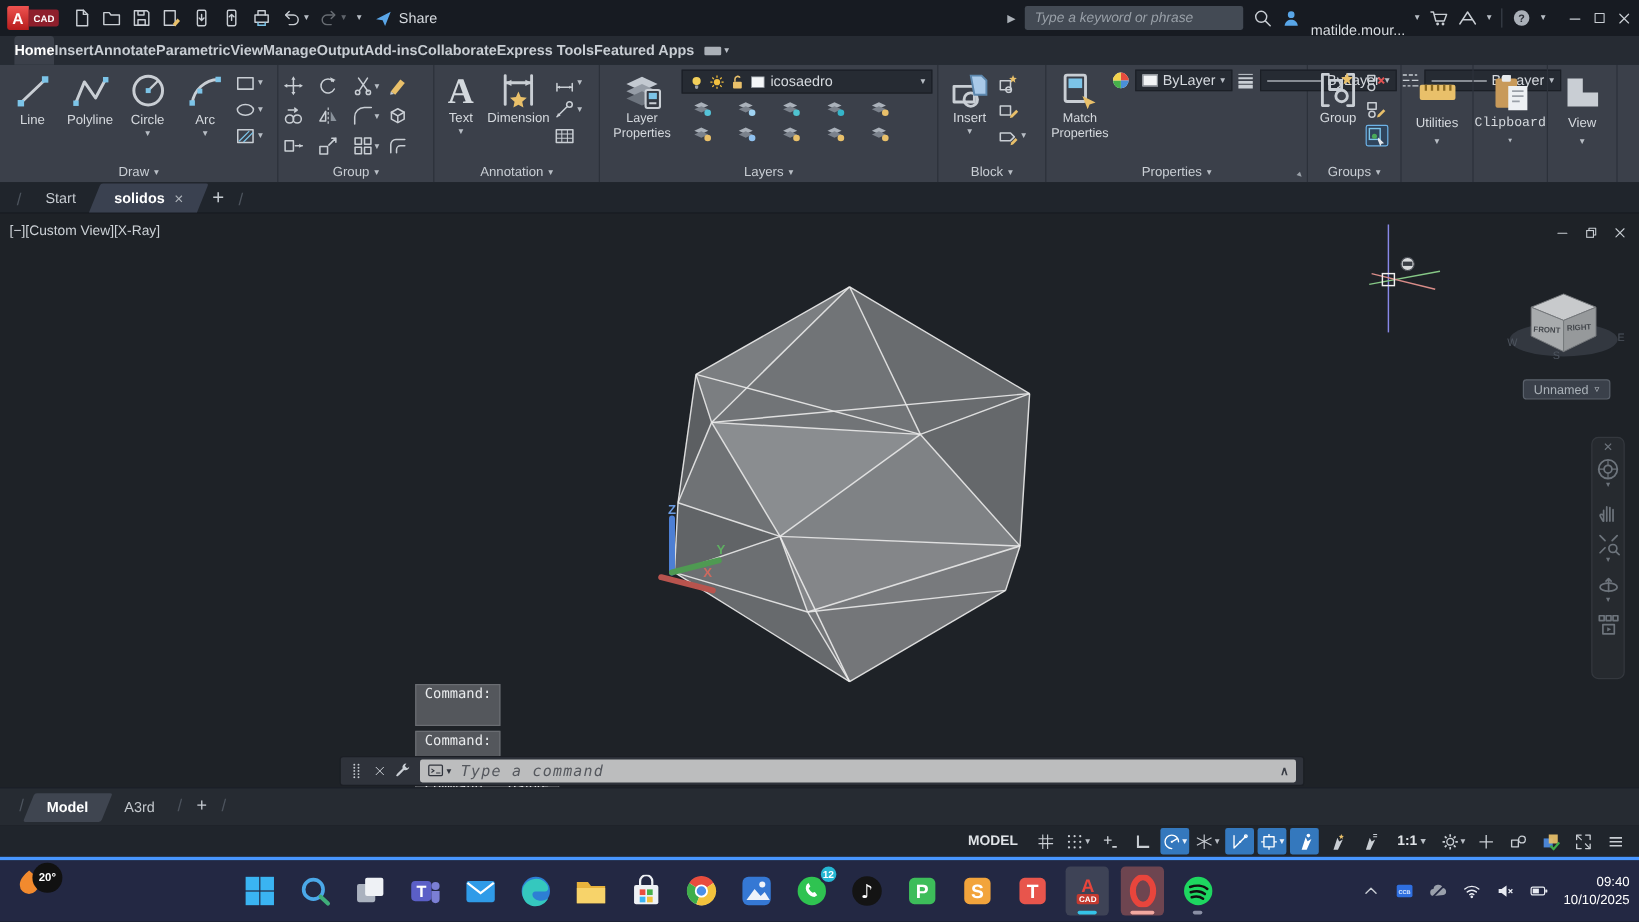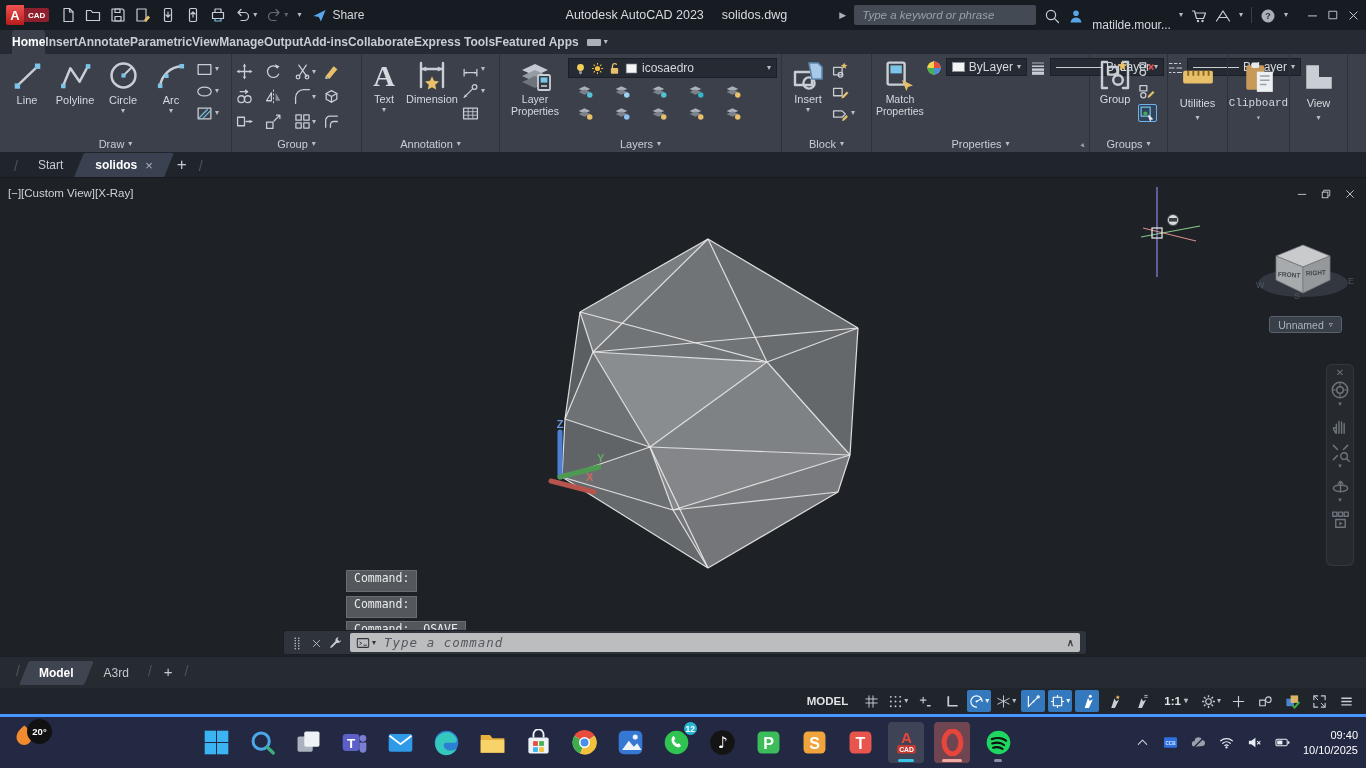--- a/index.html
+++ b/index.html
@@ -77,21 +77,21 @@
     gap:5px;color:#abb2b9;font-size:10.5px;cursor:pointer;}
   .navbar{position:absolute;left:1326px;top:364px;width:28px;height:202px;
     background:rgba(140,146,155,0.08);border:1px solid rgba(140,146,155,0.14);border-radius:6px;
     display:flex;flex-direction:column;align-items:center;padding:2px 0;color:#6d747c;}
   .navbar .nb{display:flex;align-items:center;justify-content:center;cursor:pointer;color:#6d747c;}
   .navbar .nb .ic{color:#6d747c;}
   .navbar .nbdd{font-size:7px;color:#6d747c;line-height:8px;cursor:pointer;}
   .nb-close{font-size:10px;color:#6d747c;margin-bottom:2px;cursor:pointer;}
   .cmd-history{position:absolute;left:346px;top:570px;display:flex;flex-direction:column;gap:3.5px;align-items:flex-start;}
   .chip{background:#54575c;border:1px solid #6a6d72;color:#e9ebed;font-family:"DejaVu Sans Mono",monospace;
-    font-size:11.5px;height:22px;line-height:15px;padding:0 7px;white-space:pre;}
+    font-size:11.5px;height:35px;line-height:15px;padding:0 7px;white-space:pre;}
   .dock{position:absolute;left:283px;top:630px;width:804px;height:25px;background:#2f333b;
     border:1px solid #1b1e24;border-radius:3px;display:flex;align-items:center;gap:7px;padding:0 6px;}
   .dock-inputwrap{flex:1;height:19px;background:#bcbdbe;border-radius:2px;display:flex;align-items:center;
     padding:0 6px;gap:6px;}
   .dock-input{flex:1;background:transparent;border:none;outline:none;font-size:12.5px;font-style:italic;
     color:#45484e;font-family:"DejaVu Sans Mono",monospace;letter-spacing:1px;}
   .dock-input::placeholder{color:#55585e;}
   .dock-caret{color:#3a3e46;font-size:10px;font-weight:bold;cursor:pointer;}
   .prompt-ic{color:#30343c;display:flex;align-items:center;gap:2px;cursor:pointer;}
   .prompt-ic .ic{color:#30343c;}
@@ -202,24 +202,20 @@
       </span>
       <span class="qat-btn">
         <span class="dd">▾</span>
       </span>
     </div>
   <div class="share-btn">
     <span><svg class="ic" style="width:15px;height:15px" viewBox="0 0 16 16">
           <path d="M1.5 8.5L14.5 2l-5 12.5-2.2-5z" fill="#5aa6e8"></path>
         </svg></span>
     <span>Share</span>
-  </div>
-  <div class="tb-center">
-    <span>Autodesk AutoCAD 2023</span>
-    <span class="doc">solidos.dwg</span>
   </div>
   <div class="tb-right">
     <span class="tb-caret">▶</span>
     <input class="tb-search" placeholder="Type a keyword or phrase" style="">
     <span><svg class="ic" style="width:16px;height:16px" viewBox="0 0 16 16">
           <circle cx="7" cy="7" r="4.6" stroke="currentColor" fill="none" stroke-width="1.2" stroke-linecap="round" stroke-linejoin="round"></circle>
           <path d="M10.4 10.4L14.5 14.5" stroke="currentColor" fill="none" stroke-width="1.2" stroke-linecap="round" stroke-linejoin="round"></path>
         </svg></span>
     <span><svg class="ic" style="width:16px;height:16px" viewBox="0 0 16 16">
           <circle cx="8" cy="5.2" r="2.8" fill="#58a6e8"></circle>

